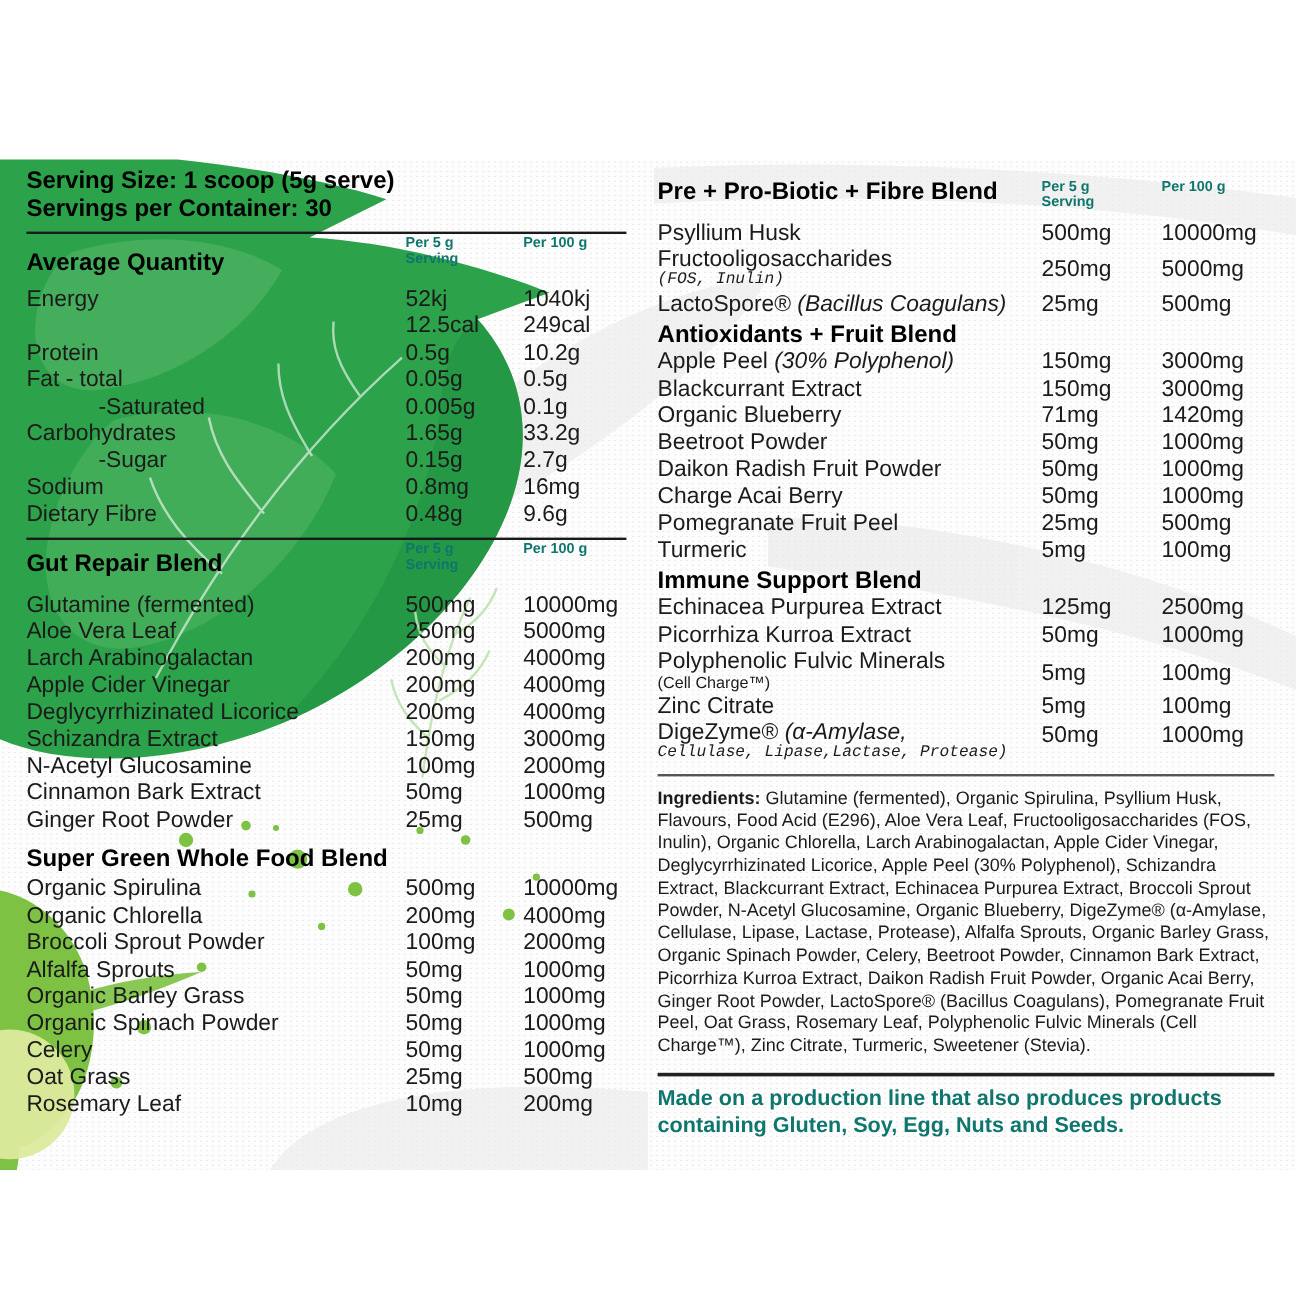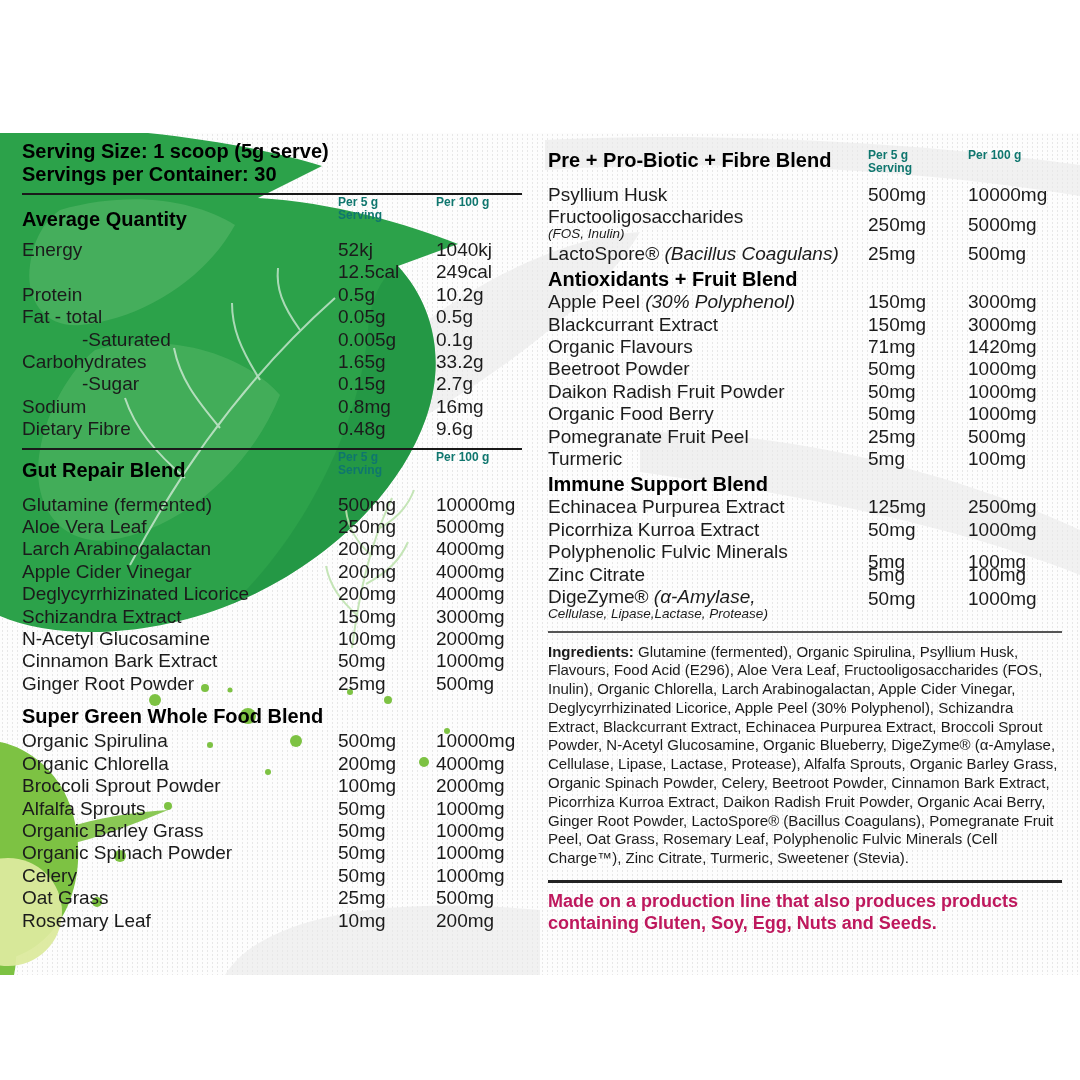--- a/index.html
+++ b/index.html
@@ -17,35 +17,35 @@
   .subline{font-size:20px;font-weight:bold;line-height:23px;color:#000;}
   .divider{border-top:2px solid #1a1a1a;margin-top:7px;}
   .sec-header{position:relative;}
   .sec-title{font-weight:bold;font-size:20px;line-height:24px;color:#000;}
   .ch{position:absolute;top:1px;font-size:12px;font-weight:bold;line-height:13px;white-space:pre-line;color:#0f766e;}
   .ch5{left:var(--v5x);} .ch100{left:var(--v100x);}
   .row{position:relative;font-size:19px;line-height:22.4px;min-height:22.4px;}
   .lbl{display:block;min-height:22.4px;}
   .lbl.indent{padding-left:60px;}
   .sub{display:block;font-size:13.5px;line-height:15px;margin-top:-3px;padding-bottom:2px;}
-  .sub.it{font-style:italic;}
+  .sub.it{font-style:italic;font-family:Liberation Mono, monospace;}
   .v{position:absolute;top:0;}
   .v5{left:var(--v5x);} .v100{left:var(--v100x);}
   
   .sec-average-quantity{padding-top:12px;padding-bottom:8px;}
   .sec-gut-repair-blend{padding-top:8px;padding-bottom:12px;}
   .sec-super-green-whole-food-blend{padding-top:9px;padding-bottom:2px;}
   .sec-pre-pro-biotic-fibre-blend{padding-bottom:12px;}
   .sec-antioxidants-fruit-blend{padding-top:2px;}
   .sec-immune-support-blend{padding-top:2px;}
   .sec-digestive-enzyme-blend{padding-top:2px;}
   .ing-divider{border-top:2px solid #555;margin-top:8px;}
   .ingredients{margin:10px 0 0 0;font-size:15px;line-height:18.8px;width:512px;}
   .allergen-divider{border-top:3px solid #222;margin-top:12px;}
-  .allergen{margin-top:8px;font-size:18px;font-weight:bold;line-height:21.5px;color:#be185d;width:514px;}
+  .allergen{margin-top:8px;font-size:18px;font-weight:bold;line-height:21.5px;color:#0f766e;width:514px;}
 </style>
 </head>
 <body>
 
 <div class="page">
   <div class="label-bg"></div>
 
   <svg class="art" width="1080" height="1080" viewBox="0 0 1080 1080">
     <g opacity="0.6">
       <path d="M545,140 C700,132 900,140 1080,165 L1080,196 C900,166 700,160 545,170 Z" fill="#e9e9e9"></path>
@@ -271,36 +271,36 @@
           <span class="lbl">Apple Peel<i> (30% Polyphenol)</i></span>
           <span class="v v5">150mg</span>
           <span class="v v100">3000mg</span>
         </div>
         <div class="row">
           <span class="lbl">Blackcurrant Extract</span>
           <span class="v v5">150mg</span>
           <span class="v v100">3000mg</span>
         </div>
         <div class="row">
-          <span class="lbl">Organic Flavours</span>
+          <span class="lbl">Organic Blueberry</span>
           <span class="v v5">71mg</span>
           <span class="v v100">1420mg</span>
         </div>
         <div class="row">
           <span class="lbl">Beetroot Powder</span>
           <span class="v v5">50mg</span>
           <span class="v v100">1000mg</span>
         </div>
         <div class="row">
           <span class="lbl">Daikon Radish Fruit Powder</span>
           <span class="v v5">50mg</span>
           <span class="v v100">1000mg</span>
         </div>
         <div class="row">
-          <span class="lbl">Organic Food Berry</span>
+          <span class="lbl">Charge Acai Berry</span>
           <span class="v v5">50mg</span>
           <span class="v v100">1000mg</span>
         </div>
         <div class="row">
           <span class="lbl">Pomegranate Fruit Peel</span>
           <span class="v v5">25mg</span>
           <span class="v v100">500mg</span>
         </div>
         <div class="row">
           <span class="lbl">Turmeric</span>
@@ -313,20 +313,21 @@
           <span class="v v5">125mg</span>
           <span class="v v100">2500mg</span>
         </div>
         <div class="row">
           <span class="lbl">Picorrhiza Kurroa Extract</span>
           <span class="v v5">50mg</span>
           <span class="v v100">1000mg</span>
         </div>
         <div class="row">
           <span class="lbl">Polyphenolic Fulvic Minerals</span>
+          <span class="sub">(Cell Charge™)</span>
           <span class="v v5" style="top: 10px;">5mg</span>
           <span class="v v100" style="top: 10px;">100mg</span>
         </div>
         <div class="row">
           <span class="lbl">Zinc Citrate</span>
           <span class="v v5">5mg</span>
           <span class="v v100">100mg</span>
         </div>
         <div class="row">
           <span class="lbl">DigeZyme®<i> (α-Amylase,</i></span>

